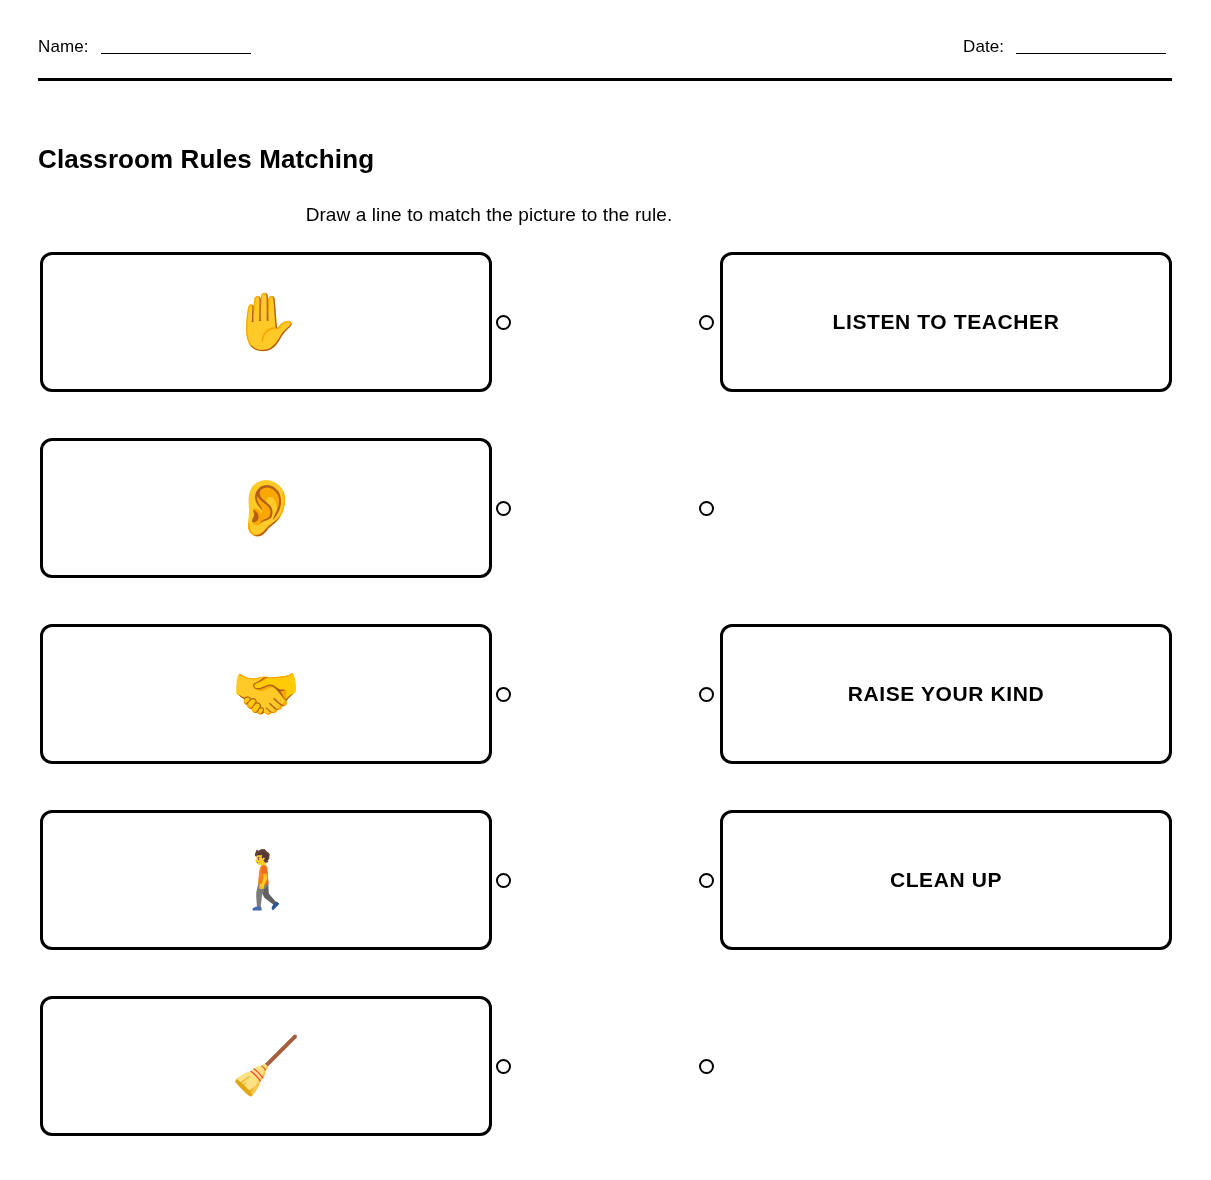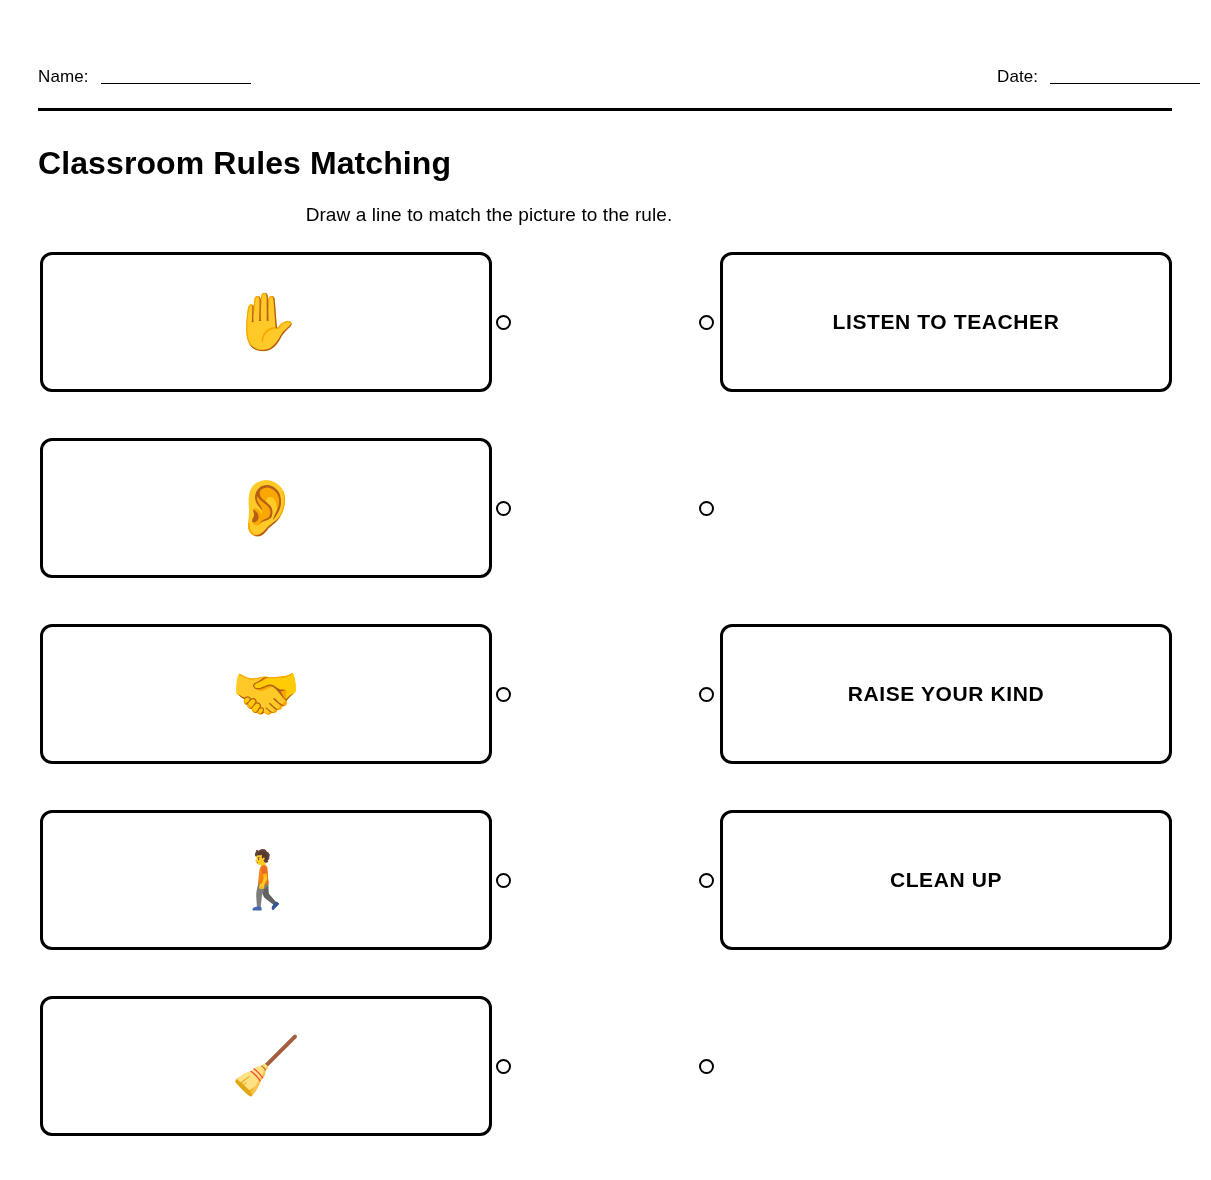--- a/index.html
+++ b/index.html
@@ -18,32 +18,31 @@
     -webkit-font-smoothing: antialiased;
   }
 
   
   .header {
     position: absolute;
     left: 0;
     top: 0;
     width: 1211px;
     height: 88px;
-    margin-top: 30px;
   }
   .name-group {
     position: absolute;
     left: 38px;
     top: 37px;
     display: flex;
     align-items: flex-end;
   }
   .date-group {
     position: absolute;
-    left: 997px;
+    left: 963px;
     top: 37px;
     display: flex;
     align-items: flex-end;
   }
   .field-label {
     font-size: 17px;
     line-height: 20px;
     letter-spacing: 0.1px;
     white-space: nowrap;
   }
@@ -61,21 +60,21 @@
     width: 1134px;
     height: 3px;
     background: #000;
   }
 
   
   .worksheet-title {
     position: absolute;
     left: 38px;
     top: 125px;
-    font-size: 32px;
+    font-size: 26px;
     font-weight: bold;
     line-height: 34px;
     letter-spacing: 0.1px;
     white-space: nowrap;
   }
   .worksheet-subtitle {
     position: absolute;
     left: 0;
     top: 183px;
     width: 978px;

